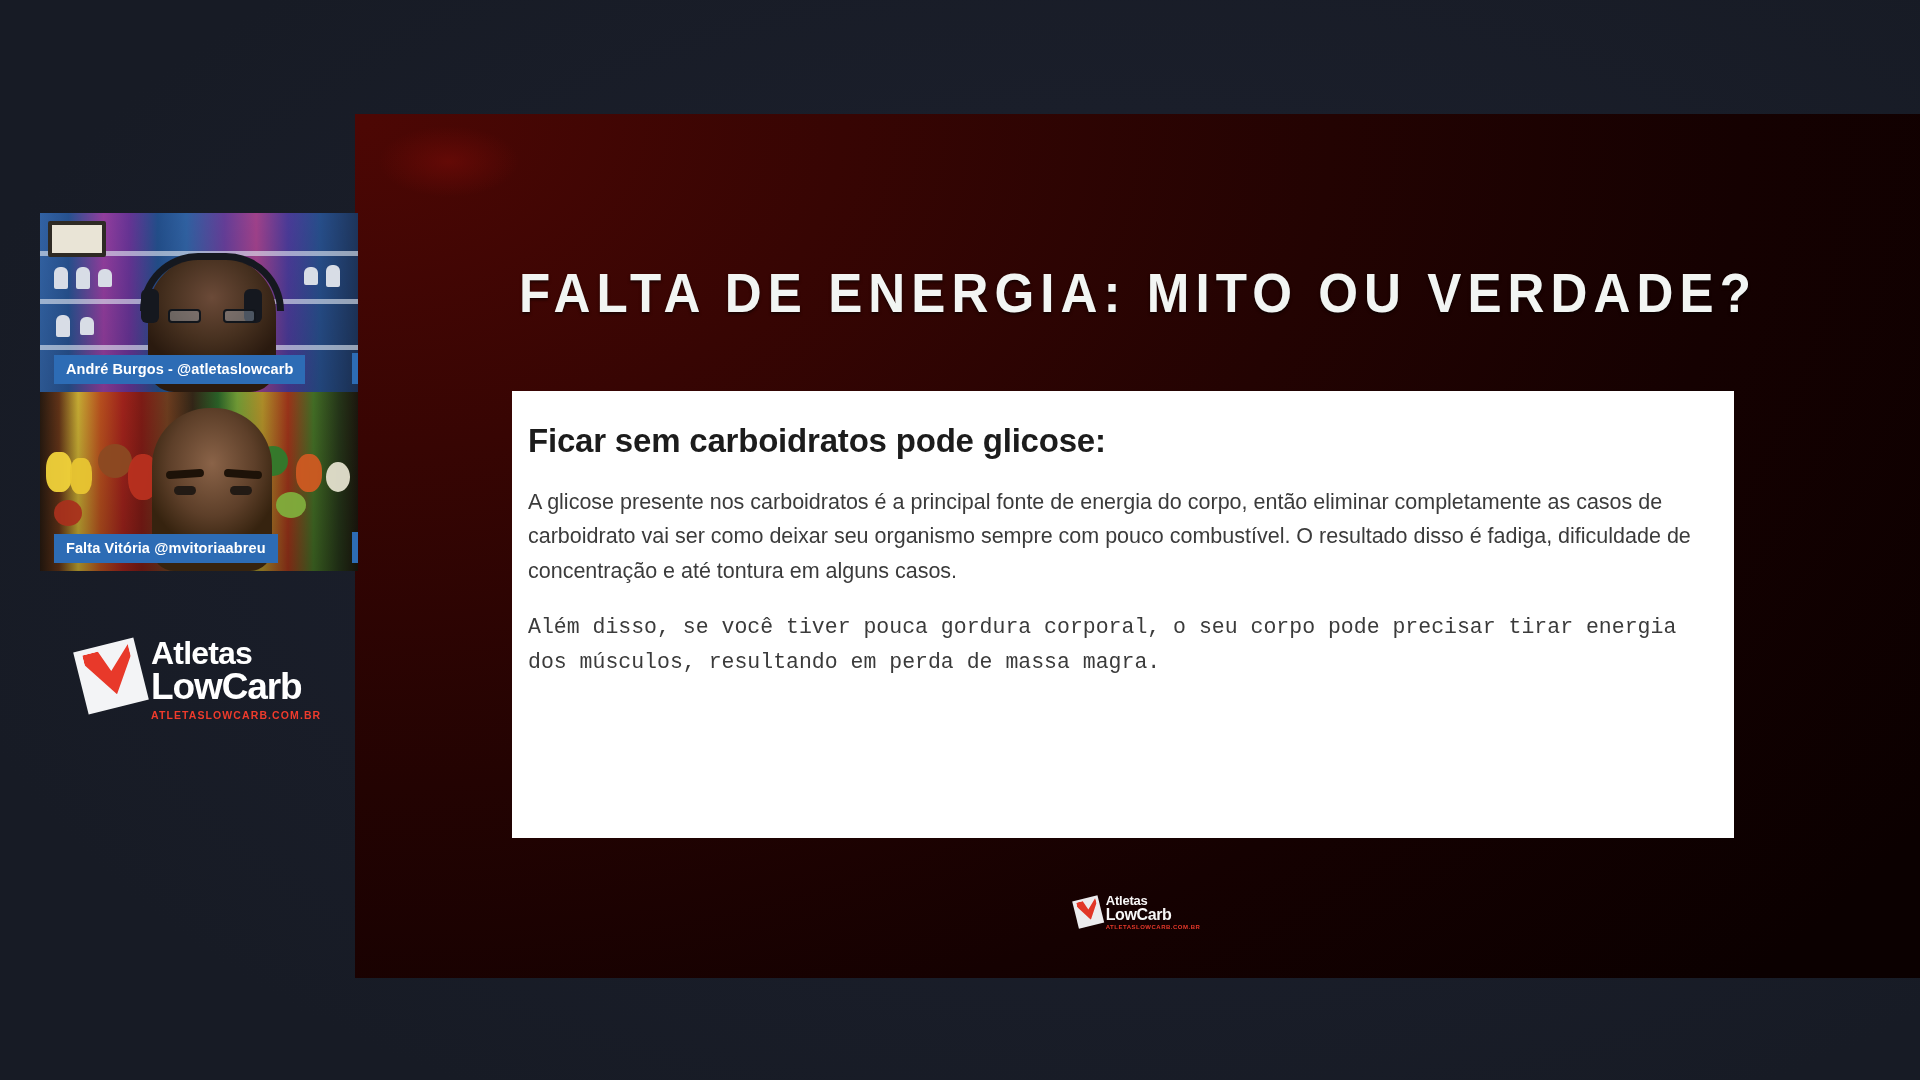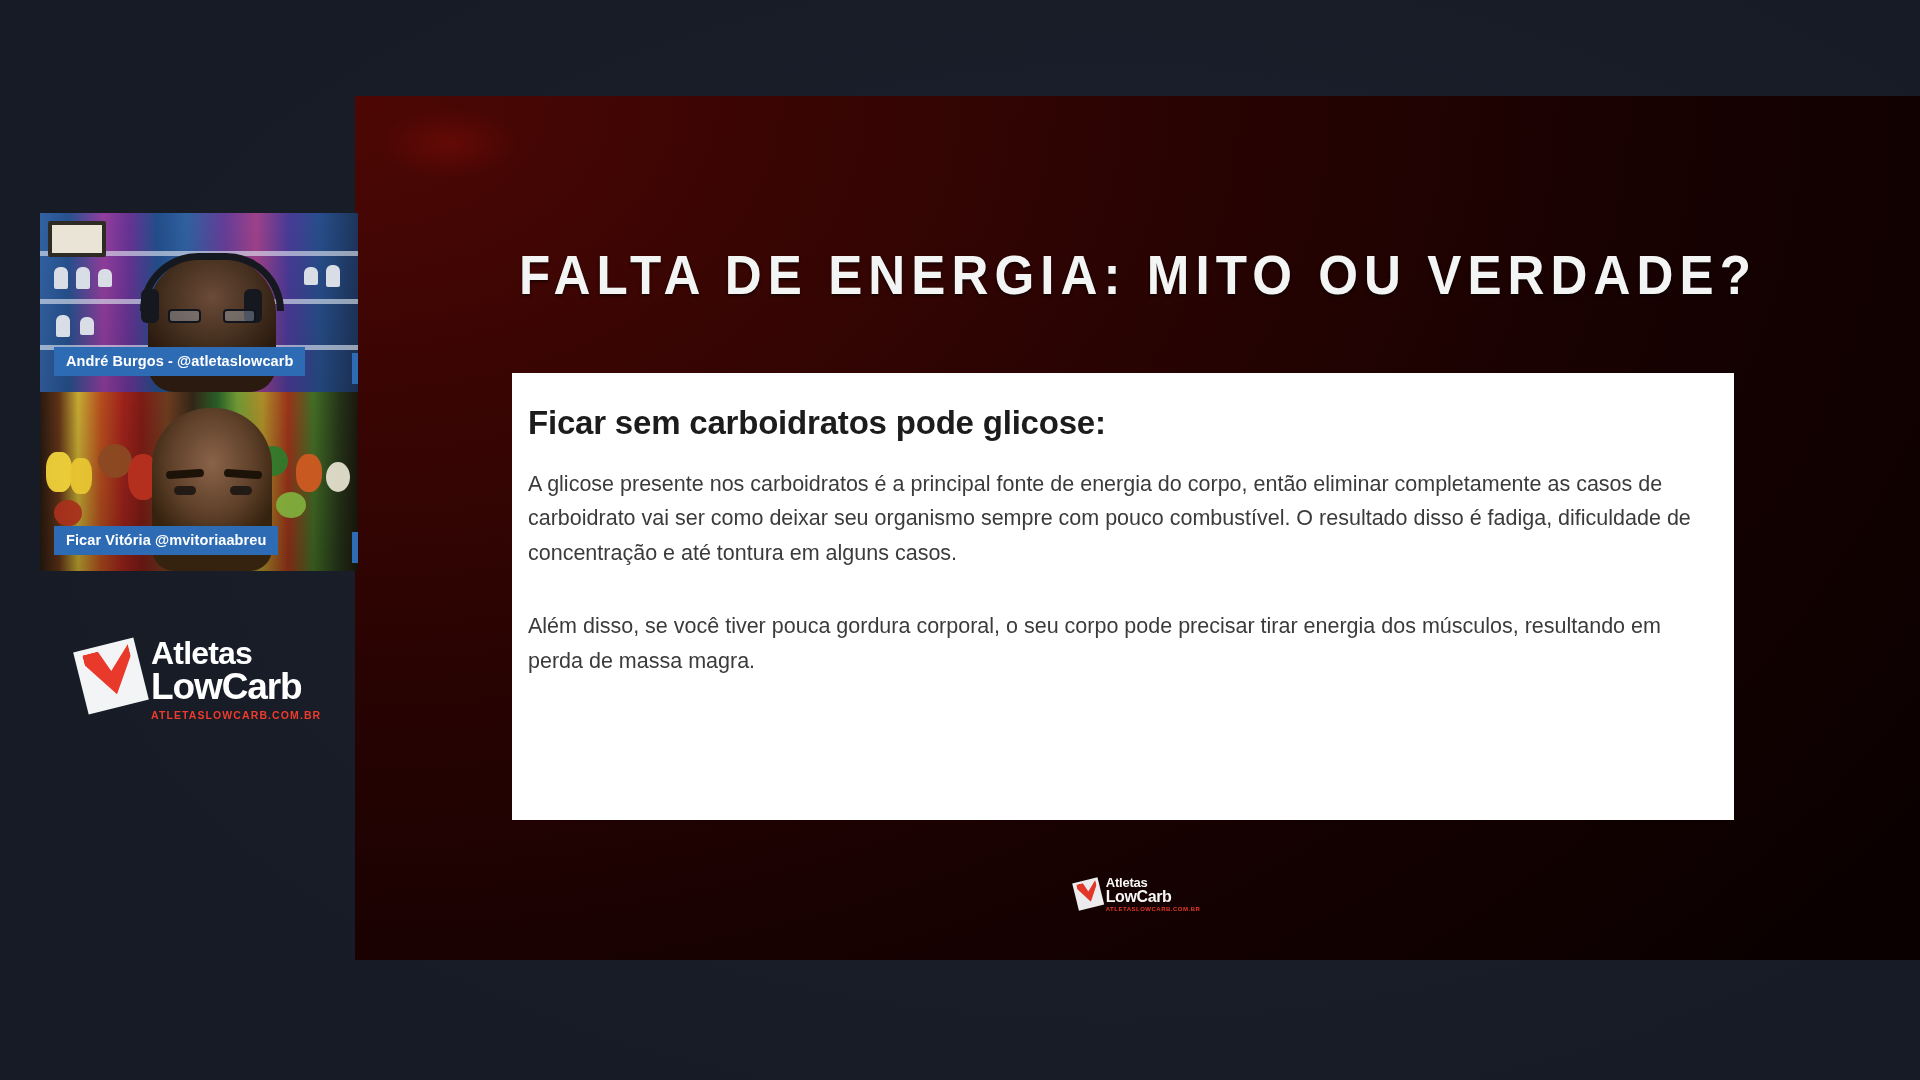--- a/index.html
+++ b/index.html
@@ -13,21 +13,21 @@
   
   .desktop-bg{
     position:absolute; inset:0;
     background:
       radial-gradient(1200px 700px at 58% 46%, #222736 0%, #1a1e2a 55%, #171b25 100%);
   }
 
   
   .slide{
     position:absolute;
-    left:355px; top:96px;
+    left:355px; top:114px;
     width:1565px; height:864px;
     background:
       radial-gradient(120% 150% at 0% 0%, #4d0704 0%, #370503 26%, #230302 52%, #150101 74%, #0b0000 100%);
     overflow:hidden;
   }
   .slide-glow{
     position:absolute; left:0; top:0; width:60%; height:55%;
     background:radial-gradient(closest-side at 10% 10%, rgba(122,12,8,.55), rgba(0,0,0,0) 75%);
     pointer-events:none;
   }
@@ -83,21 +83,21 @@
     margin-top:42px;
     line-height:1.15;
   }
   .card-para{
     font-size:21.5px;
     color:#3b3b3b;
     line-height:1.62;
     margin-top:24px;
     max-width:1185px;
   }
-  .card-para.second{ margin-top:38px; }
+  .card-para.second{ margin-top:21px;font-family:Liberation Mono, monospace; }
 
   
   .slide-logo{
     position:absolute;
     left:50%; top:780px;
     transform:translateX(-50%);
     display:flex; align-items:center; gap:5px;
     opacity:.97;
   }
   .slide-logo .mark{ width:26px; height:28px; position:relative; }
@@ -193,21 +193,21 @@
     border-radius:58px 58px 22px 22px;
   }
   .brow{ position:absolute; width:38px; height:8px; background:#1d1208; border-radius:4px; }
   .brow.l{ left:126px; top:78px; transform:rotate(-4deg); }
   .brow.r{ left:184px; top:78px; transform:rotate(4deg); }
   .eye{ position:absolute; width:22px; height:9px; background:#221a14; border-radius:6px; }
   .eye.l{ left:134px; top:94px; } .eye.r{ left:190px; top:94px; }
 
   .namebar{
     position:absolute;
-    left:14px; bottom:16px;
+    left:14px; bottom:8px;
     background:#2d6cb5;
     color:#ffffff;
     font-size:14.5px;
     font-weight:700;
     padding:6px 12px 7px 12px;
     white-space:nowrap;
     letter-spacing:.1px;
   }
   .mic-strip{
     position:absolute; right:0; bottom:8px; width:6px; height:31px; background:#2d6cb5;
@@ -297,21 +297,21 @@
       <div class="veg" style="right:36px;top:62px;width:26px;height:38px;background:#cf5a22;border-radius:45%;"></div>
       <div class="veg" style="right:8px;top:70px;width:24px;height:30px;background:#e4e0cd;"></div>
       <div class="veg" style="right:52px;top:100px;width:30px;height:26px;background:#7fae3c;"></div>
       <div class="veg" style="left:14px;top:108px;width:28px;height:26px;background:#a8301c;"></div>
       <div class="face-b"></div>
       <div class="brow l"></div>
       <div class="brow r"></div>
       <div class="eye l"></div>
       <div class="eye r"></div>
     </div>
-    <div class="namebar">Ficar Vitória @mvitoriaabreu</div>
+    <div class="namebar">Falta Vitória @mvitoriaabreu</div>
     <div class="mic-strip"></div>
   </div>
 </div>
 
 <div class="brand">
   <span class="logomark mark">
     <span class="plate"></span>
     <span class="chk"></span>
   </span>
   <span class="brand-text">

